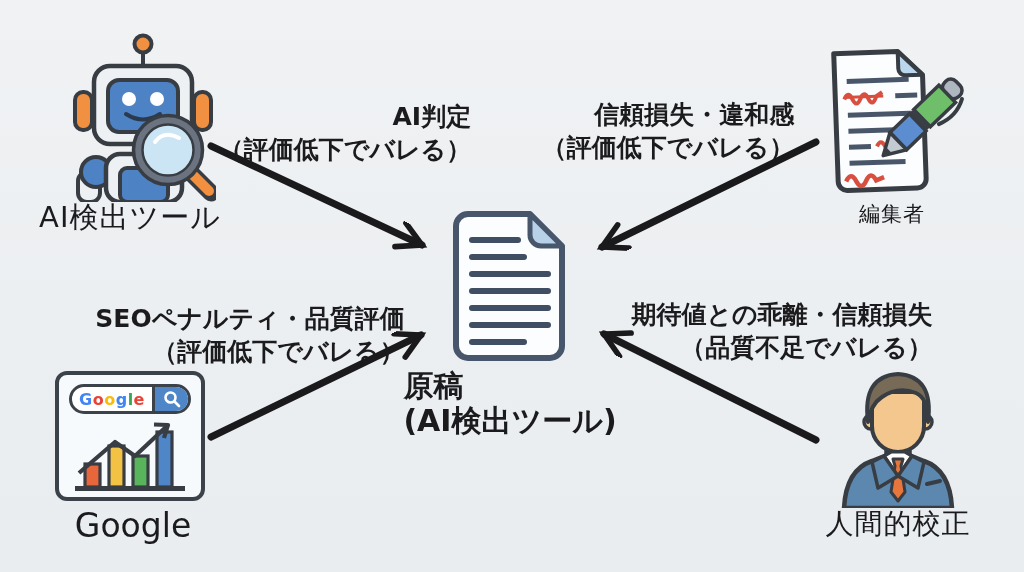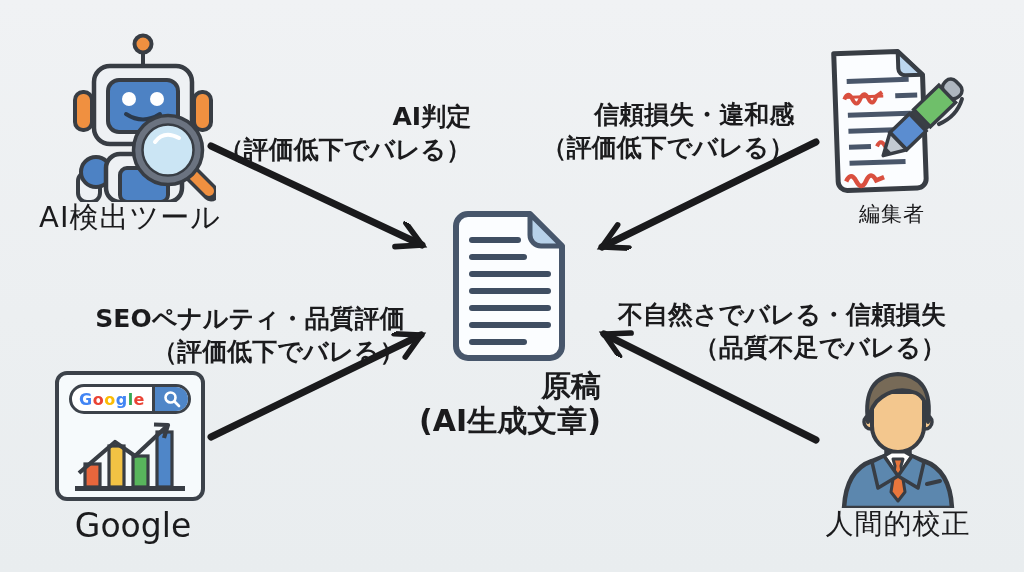--- a/index.html
+++ b/index.html
@@ -5,21 +5,21 @@
   html,body{margin:0;padding:0;}
   body{font-family:"DejaVu Sans","Liberation Sans",sans-serif;}
   .canvas{position:relative;width:1024px;height:572px;overflow:hidden;
           background:linear-gradient(180deg,#f0f2f4 0%,#eceff1 55%,#e9edef 100%);}
   .arrows{position:absolute;left:0;top:0;width:1024px;height:572px;}
   .icon-box{position:absolute;}
   .node-label{position:absolute;transform:translateX(-50%);white-space:nowrap;
               font-weight:normal;color:#1b1b1d;letter-spacing:1px;}
   .edge-label{position:absolute;transform:translateX(-50%);text-align:right;
               font-weight:bold;color:#1b1b1d;font-size:25px;line-height:1.32;white-space:nowrap;}
-  .center-label{position:absolute;transform:translateX(-50%);text-align:right;
+  .center-label{position:absolute;transform:translateX(-50%);text-align:left;
               font-weight:bold;color:#1b1b1d;font-size:30px;line-height:1.18;white-space:nowrap;}
   
   .google-card{position:absolute;left:55px;top:371px;width:150px;height:130px;
                background:#f6fafc;border:4px solid #3c424a;border-radius:12px;box-sizing:border-box;}
   .gsearch{position:absolute;left:10px;top:9px;right:10px;height:30px;display:flex;
            border:3.5px solid #3c424a;border-radius:16px;background:#ffffff;overflow:hidden;box-sizing:border-box;}
   .gword{flex:1;display:flex;align-items:center;justify-content:center;
          font-weight:bold;font-size:16px;letter-spacing:0.5px;}
   .gbtn{width:33px;background:#4f86c8;border-left:3px solid #3c424a;
         display:flex;align-items:center;justify-content:center;}
@@ -100,21 +100,21 @@
     <line x1="28" y1="36" x2="74" y2="36" stroke="#3f4e62" stroke-width="6" stroke-linecap="round"></line>
     <line x1="28" y1="53" x2="80" y2="53" stroke="#3f4e62" stroke-width="6" stroke-linecap="round"></line>
     <line x1="28" y1="70" x2="104" y2="70" stroke="#3f4e62" stroke-width="6" stroke-linecap="round"></line>
     <line x1="28" y1="87" x2="104" y2="87" stroke="#3f4e62" stroke-width="6" stroke-linecap="round"></line>
     <line x1="28" y1="104" x2="104" y2="104" stroke="#3f4e62" stroke-width="6" stroke-linecap="round"></line>
     <line x1="28" y1="121" x2="104" y2="121" stroke="#3f4e62" stroke-width="6" stroke-linecap="round"></line>
     <line x1="28" y1="138" x2="80" y2="138" stroke="#3f4e62" stroke-width="6" stroke-linecap="round"></line>
   </svg>
   <div class="center-label" style="left:510px;top:368px">
     <div>原稿</div>
-    <div>(AI生成文章)</div>
+    <div>(AI検出ツール)</div>
   </div>
 
   <div class="google-card">
     <div class="gsearch">
       <div class="gword">
           <span class="gl0">G</span>
           <span class="gl1">o</span>
           <span class="gl2">o</span>
           <span class="gl3">g</span>
           <span class="gl4">l</span>
@@ -160,17 +160,17 @@
   </div>
   <div class="edge-label" style="left:668px;top:98px">
     <div>信頼損失・違和感</div>
     <div>（評価低下でバレる）</div>
   </div>
   <div class="edge-label" style="left:250px;top:302px">
     <div>SEOペナルティ・品質評価</div>
     <div>（評価低下でバレる）</div>
   </div>
   <div class="edge-label" style="left:782px;top:298px">
-    <div>不自然さでバレる・信頼損失</div>
+    <div>期待値との乖離・信頼損失</div>
     <div>（品質不足でバレる）</div>
   </div>
 
 </div>
 
 </body></html>

